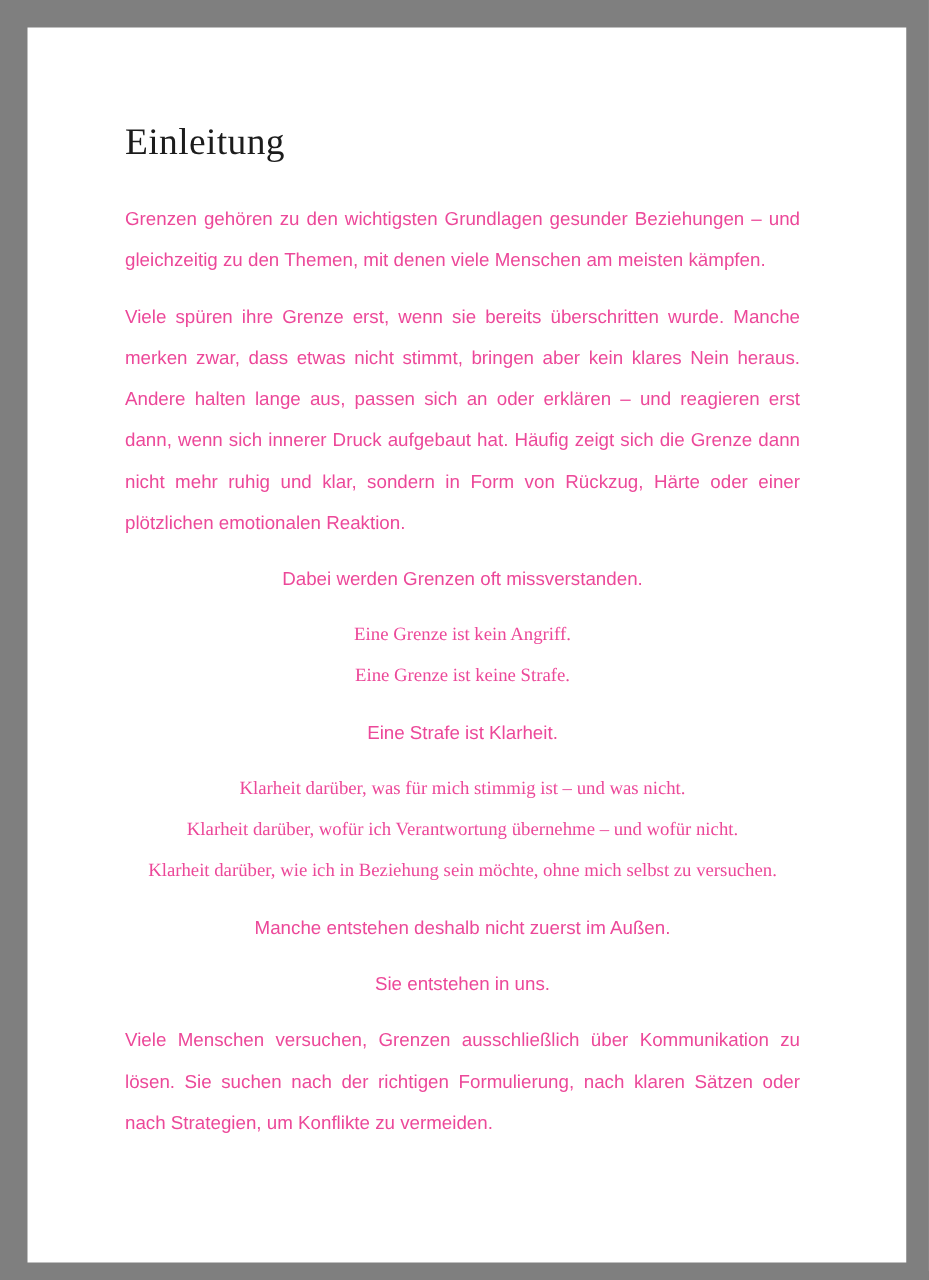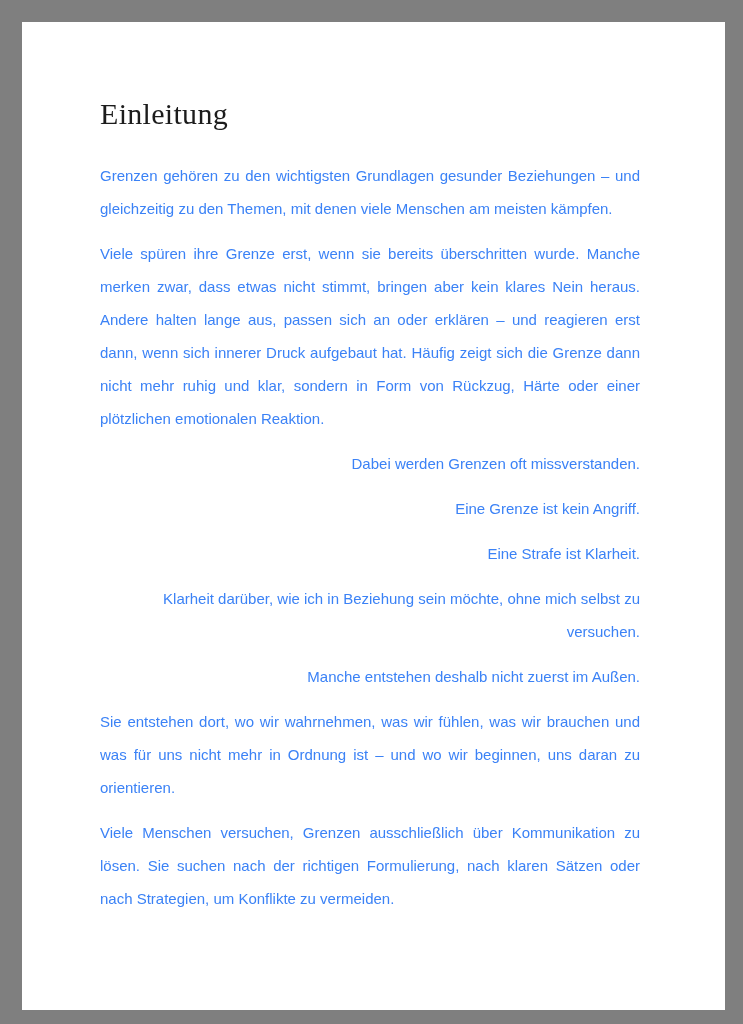--- a/index.html
+++ b/index.html
@@ -47,39 +47,40 @@
     font-weight: 400;
     color: #1c1c1c;
     letter-spacing: 0.3px;
     margin: 0 0 26px 0;
     line-height: 1.25;
   }
 
   .para {
     font-size: 15px;
     line-height: 33px;
-    color: #3b82f6;
+    color: #ec4899;
     text-align: justify;
     text-justify: inter-word;
     margin: 0 0 12px 0;
     -webkit-hyphens: none;
     hyphens: none;
   }
 
   
   .para.flush {
-    text-align: right;
+    text-align: center;
   }
 
   
   .line-group {
     margin: 0 0 12px 0;
   }
   .line-group .para {
     margin-bottom: 0;
+    font-family: Liberation Serif, serif;
   }
 
   .para:last-child {
     margin-bottom: 0;
   }
 </style>
 </head>
 <body>
 
 <div class="backdrop">
@@ -89,30 +90,33 @@
       <h1 class="doc-heading">Einleitung</h1>
 
       <p class="para">Grenzen gehören zu den wichtigsten Grundlagen gesunder Beziehungen – und gleichzeitig zu den Themen, mit denen viele Menschen am meisten kämpfen.</p>
 
       <p class="para">Viele spüren ihre Grenze erst, wenn sie bereits überschritten wurde. Manche merken zwar, dass etwas nicht stimmt, bringen aber kein klares Nein heraus. Andere halten lange aus, passen sich an oder erklären – und reagieren erst dann, wenn sich innerer Druck aufgebaut hat. Häufig zeigt sich die Grenze dann nicht mehr ruhig und klar, sondern in Form von Rückzug, Härte oder einer plötzlichen emotionalen Reaktion.</p>
 
       <p class="para flush">Dabei werden Grenzen oft missverstanden.</p>
 
       <div class="line-group">
         <p class="para flush">Eine Grenze ist kein Angriff.</p>
+        <p class="para flush">Eine Grenze ist keine Strafe.</p>
       </div>
 
       <p class="para flush">Eine Strafe ist Klarheit.</p>
 
       <div class="line-group">
+        <p class="para flush">Klarheit darüber, was für mich stimmig ist – und was nicht.</p>
+        <p class="para flush">Klarheit darüber, wofür ich Verantwortung übernehme – und wofür nicht.</p>
         <p class="para flush">Klarheit darüber, wie ich in Beziehung sein möchte, ohne mich selbst zu versuchen.</p>
       </div>
 
       <p class="para flush">Manche entstehen deshalb nicht zuerst im Außen.</p>
 
+      <p class="para flush">Sie entstehen in uns.</p>
 
-      <p class="para">Sie entstehen dort, wo wir wahrnehmen, was wir fühlen, was wir brauchen und was für uns nicht mehr in Ordnung ist – und wo wir beginnen, uns daran zu orientieren.</p>
 
       <p class="para">Viele Menschen versuchen, Grenzen ausschließlich über Kommunikation zu lösen. Sie suchen nach der richtigen Formulierung, nach klaren Sätzen oder nach Strategien, um Konflikte zu vermeiden.</p>
 
     </div>
   </div>
 </div>
 
 </body></html>

